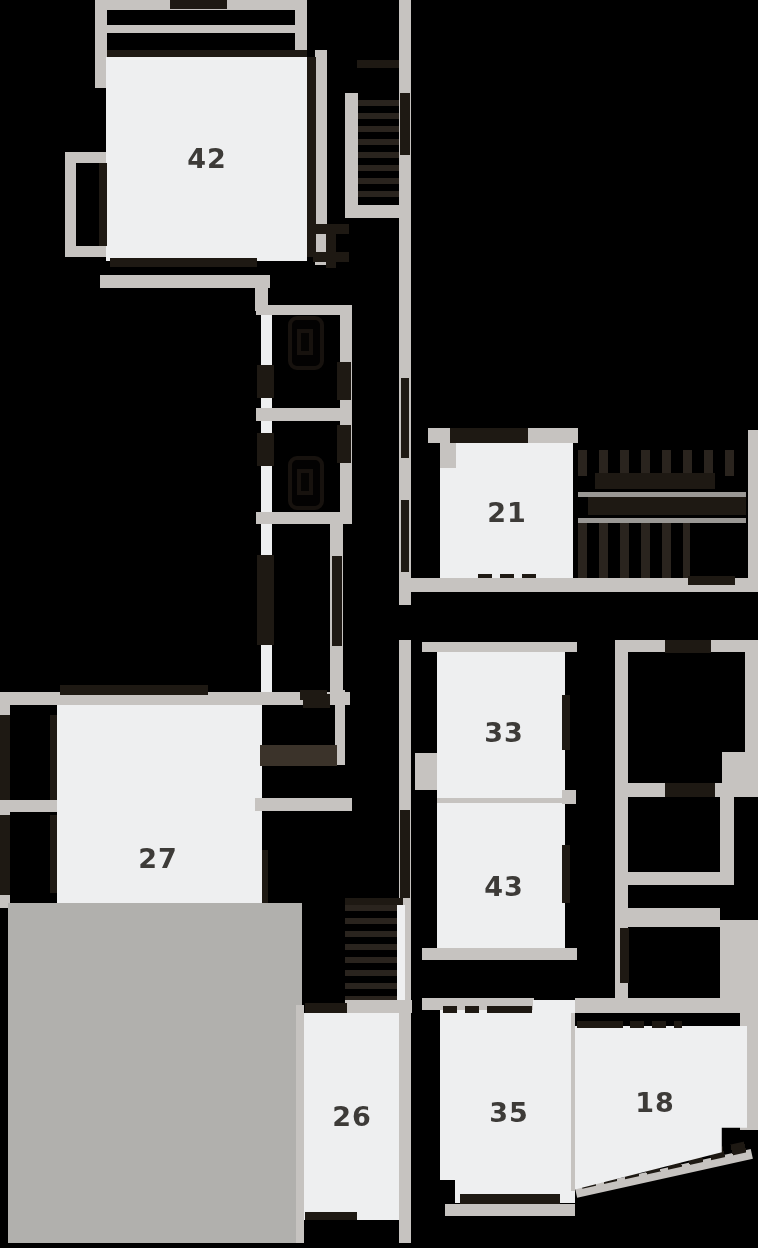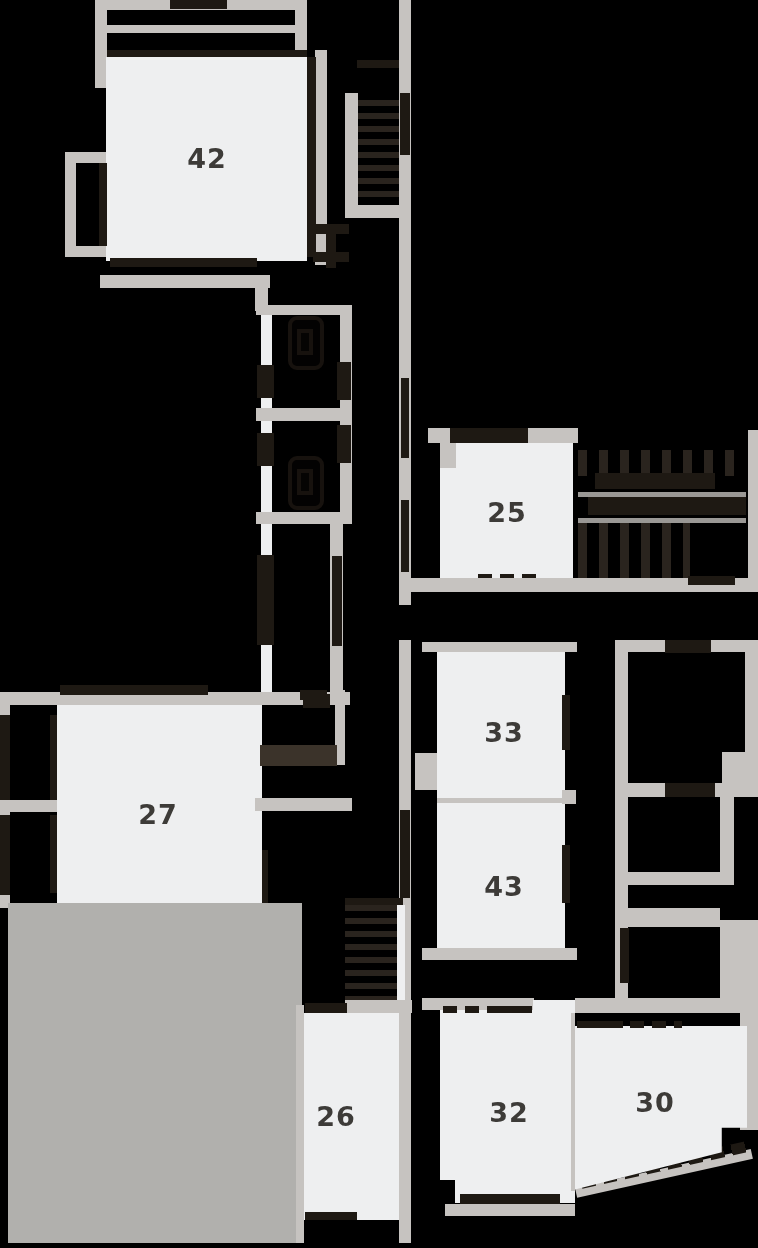--- a/index.html
+++ b/index.html
@@ -81,21 +81,21 @@
   <div class="abs lift-in" style="left:297px;top:329px;width:16px;height:26px"></div>
   <div class="abs lift" style="left:288px;top:456px;width:36px;height:54px"></div>
   <div class="abs lift-in" style="left:297px;top:469px;width:16px;height:26px"></div>
   <div class="abs w" style="left:330px;top:524px;width:13px;height:175px"></div>
   <div class="abs d" style="left:332px;top:556px;width:10px;height:90px"></div>
 
   <div class="abs w" style="left:428px;top:428px;width:150px;height:15px"></div>
   <div class="abs d" style="left:450px;top:428px;width:78px;height:15px"></div>
   <div class="abs room" style="left:440px;top:443px;width:133px;height:139px"></div>
   <div class="abs w" style="left:440px;top:443px;width:16px;height:25px"></div>
-  <span class="abs unit-label" style="left:507px;top:512px">25</span>
+  <span class="abs unit-label" style="left:507px;top:512px">21</span>
   <div class="abs dashed-h" style="left:478px;top:574px;width:58px;height:9px"></div>
 
   <div class="abs treads-v" style="left:578px;top:450px;width:168px;height:26px"></div>
   <div class="abs d" style="left:595px;top:473px;width:120px;height:16px"></div>
   <div class="abs grayline" style="left:578px;top:492px;width:168px;height:5px"></div>
   <div class="abs d" style="left:588px;top:497px;width:158px;height:18px"></div>
   <div class="abs grayline" style="left:578px;top:518px;width:168px;height:5px"></div>
   <div class="abs treads-v" style="left:578px;top:523px;width:112px;height:60px"></div>
   <div class="abs w" style="left:748px;top:430px;width:10px;height:162px"></div>
 
@@ -128,21 +128,21 @@
   <div class="abs w" style="left:720px;top:920px;width:38px;height:80px"></div>
 
   <div class="abs w" style="left:0;top:692px;width:350px;height:13px"></div>
   <div class="abs d" style="left:60px;top:685px;width:148px;height:10px"></div>
   <div class="abs d" style="left:300px;top:690px;width:27px;height:10px"></div>
   <div class="abs w" style="left:0;top:692px;width:10px;height:216px"></div>
   <div class="abs d" style="left:0;top:715px;width:10px;height:85px"></div>
   <div class="abs d" style="left:0;top:815px;width:10px;height:80px"></div>
   <div class="abs w" style="left:0;top:800px;width:57px;height:12px"></div>
   <div class="abs room" style="left:57px;top:705px;width:205px;height:198px"></div>
-  <span class="abs unit-label" style="left:158px;top:814px">27</span>
+  <span class="abs unit-label" style="left:158px;top:858px">27</span>
   <div class="abs d" style="left:50px;top:715px;width:7px;height:85px"></div>
   <div class="abs d" style="left:50px;top:815px;width:7px;height:78px"></div>
   <div class="abs d" style="left:262px;top:850px;width:6px;height:53px"></div>
 
   <div class="abs w" style="left:335px;top:690px;width:10px;height:75px"></div>
   <div class="abs d" style="left:303px;top:694px;width:27px;height:14px"></div>
   <div class="abs counter" style="left:260px;top:745px;width:77px;height:21px"></div>
   <div class="abs w" style="left:255px;top:798px;width:97px;height:13px"></div>
 
   <div class="abs terr" style="left:8px;top:903px;width:294px;height:340px"></div>
@@ -151,36 +151,36 @@
   <div class="abs d" style="left:400px;top:810px;width:10px;height:88px"></div>
 
   <div class="abs d" style="left:345px;top:898px;width:58px;height:9px"></div>
   <div class="abs treads-h" style="left:345px;top:905px;width:58px;height:98px"></div>
   <div class="abs room" style="left:397px;top:905px;width:8px;height:100px"></div>
   <div class="abs w" style="left:345px;top:1000px;width:67px;height:13px"></div>
   <div class="abs d" style="left:305px;top:1003px;width:42px;height:10px"></div>
 
   <div class="abs w" style="left:296px;top:1005px;width:8px;height:238px"></div>
   <div class="abs room" style="left:304px;top:1013px;width:95px;height:207px"></div>
-  <span class="abs unit-label" style="left:336px;top:1116px">26</span>
+  <span class="abs unit-label" style="left:352px;top:1116px">26</span>
   <div class="abs d" style="left:305px;top:1212px;width:52px;height:8px"></div>
 
   <div class="abs w" style="left:422px;top:998px;width:112px;height:12px"></div>
   <div class="abs room" style="left:440px;top:1010px;width:135px;height:170px"></div>
   <div class="abs room" style="left:455px;top:1180px;width:120px;height:23px"></div>
   <div class="abs room" style="left:533px;top:1000px;width:42px;height:12px"></div>
-  <span class="abs unit-label" style="left:509px;top:1112px">32</span>
+  <span class="abs unit-label" style="left:509px;top:1112px">35</span>
   <div class="abs dashed-h" style="left:443px;top:1006px;width:40px;height:7px"></div>
   <div class="abs d" style="left:487px;top:1006px;width:45px;height:7px"></div>
   <div class="abs d" style="left:460px;top:1194px;width:100px;height:10px"></div>
   <div class="abs w" style="left:445px;top:1204px;width:130px;height:12px"></div>
 
   <div class="abs w" style="left:575px;top:998px;width:183px;height:15px"></div>
   <div class="abs w" style="left:740px;top:998px;width:18px;height:132px"></div>
   <div class="abs w rot" style="left:575px;top:1188px;width:180px;height:10px;transform:rotate(-12.5deg)"></div>
   <div class="abs dashed-h rot" style="left:580px;top:1178px;width:172px;height:11px;transform:rotate(-12.5deg)"></div>
   <div class="abs room" style="left:573px;top:1026px;width:174px;height:164px;clip-path:polygon(0 0,100% 0,100% 62%,85.5% 62%,85.5% 77%,0 100%)"></div>
-  <span class="abs unit-label" style="left:655px;top:1102px">30</span>
+  <span class="abs unit-label" style="left:655px;top:1102px">18</span>
   <div class="abs d" style="left:577px;top:1021px;width:46px;height:7px"></div>
   <div class="abs dashed-h" style="left:630px;top:1021px;width:52px;height:7px"></div>
   <div class="abs w" style="left:571px;top:1013px;width:4px;height:178px"></div>
 
 </div>
 
 </body></html>

